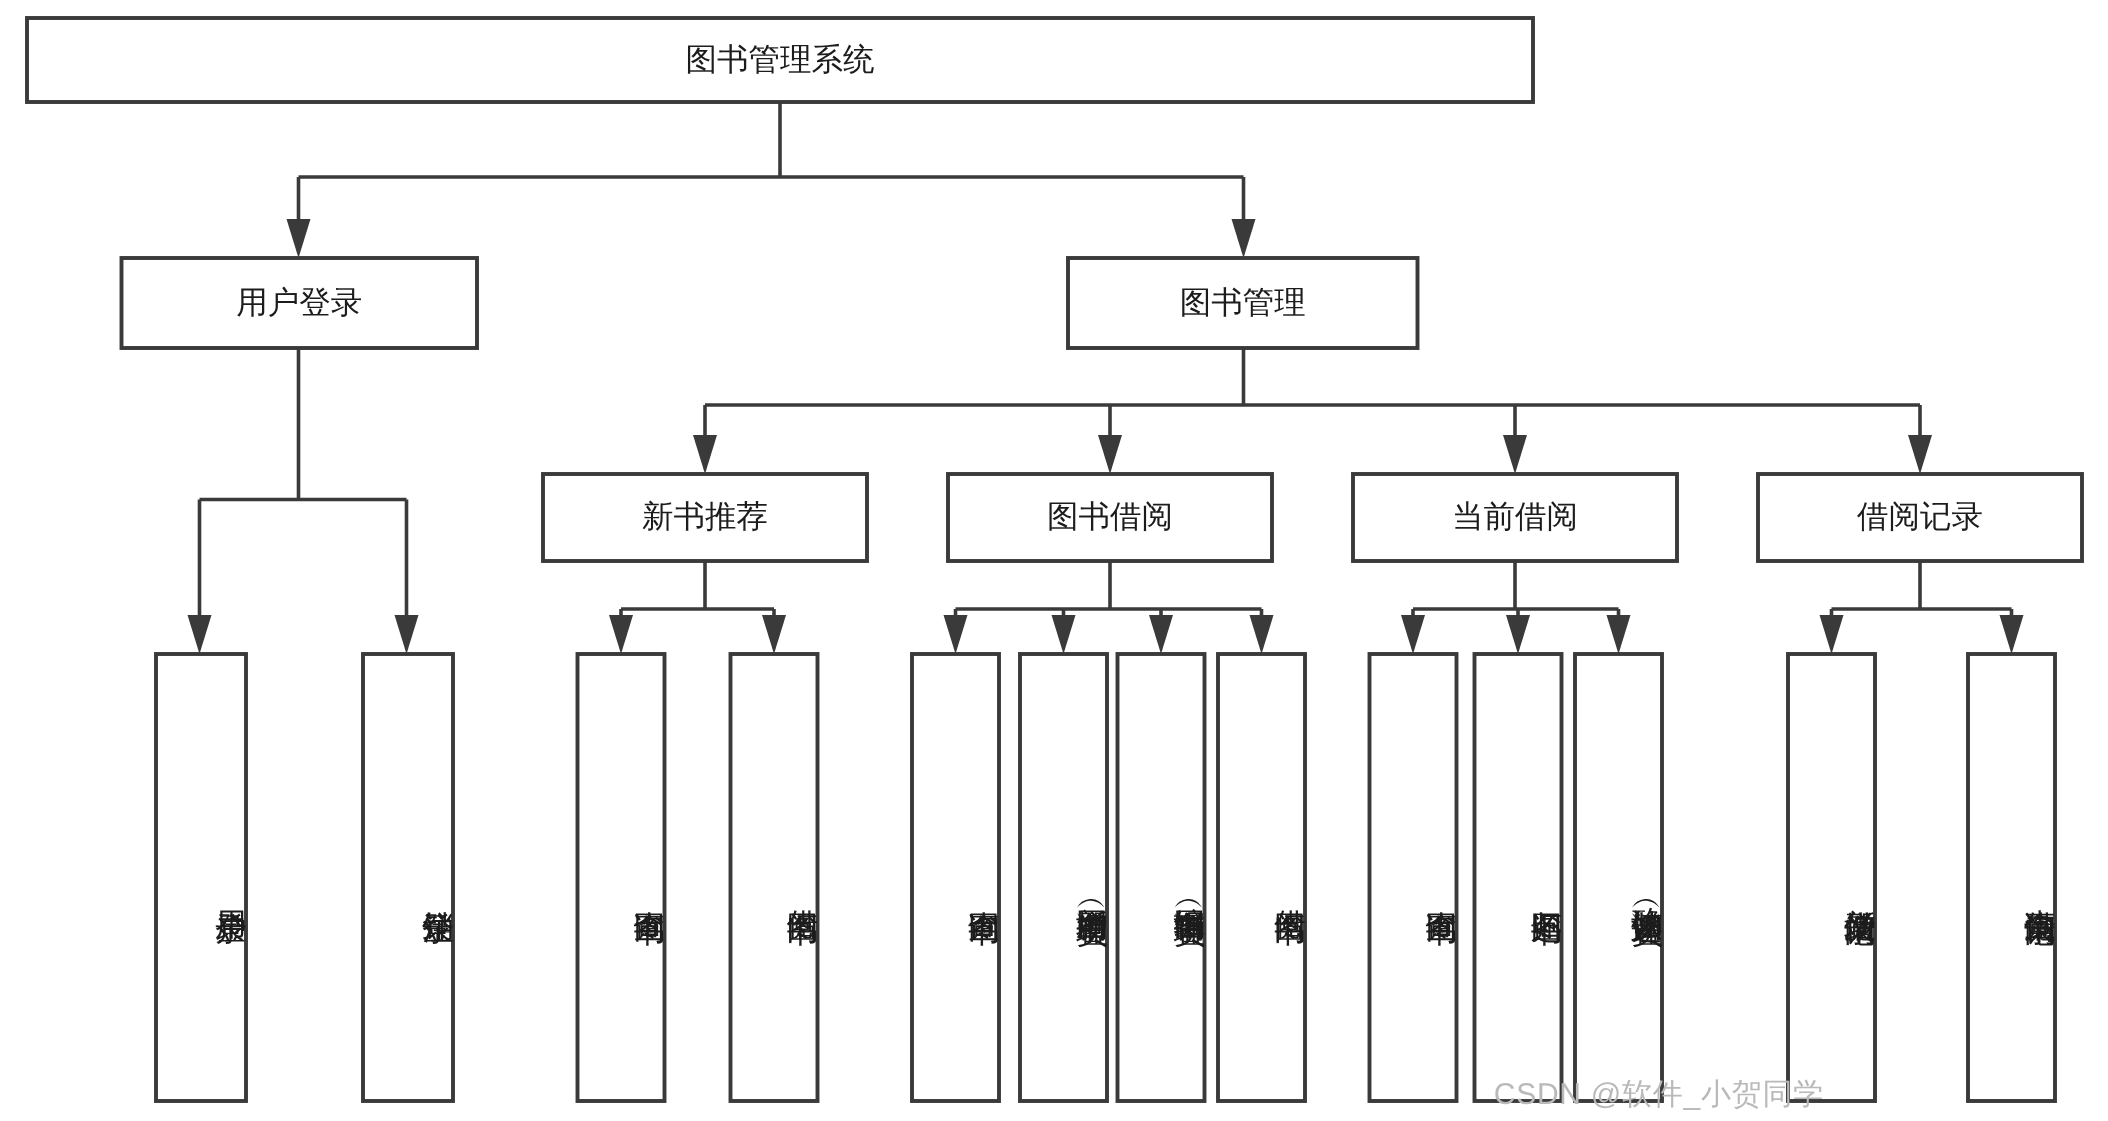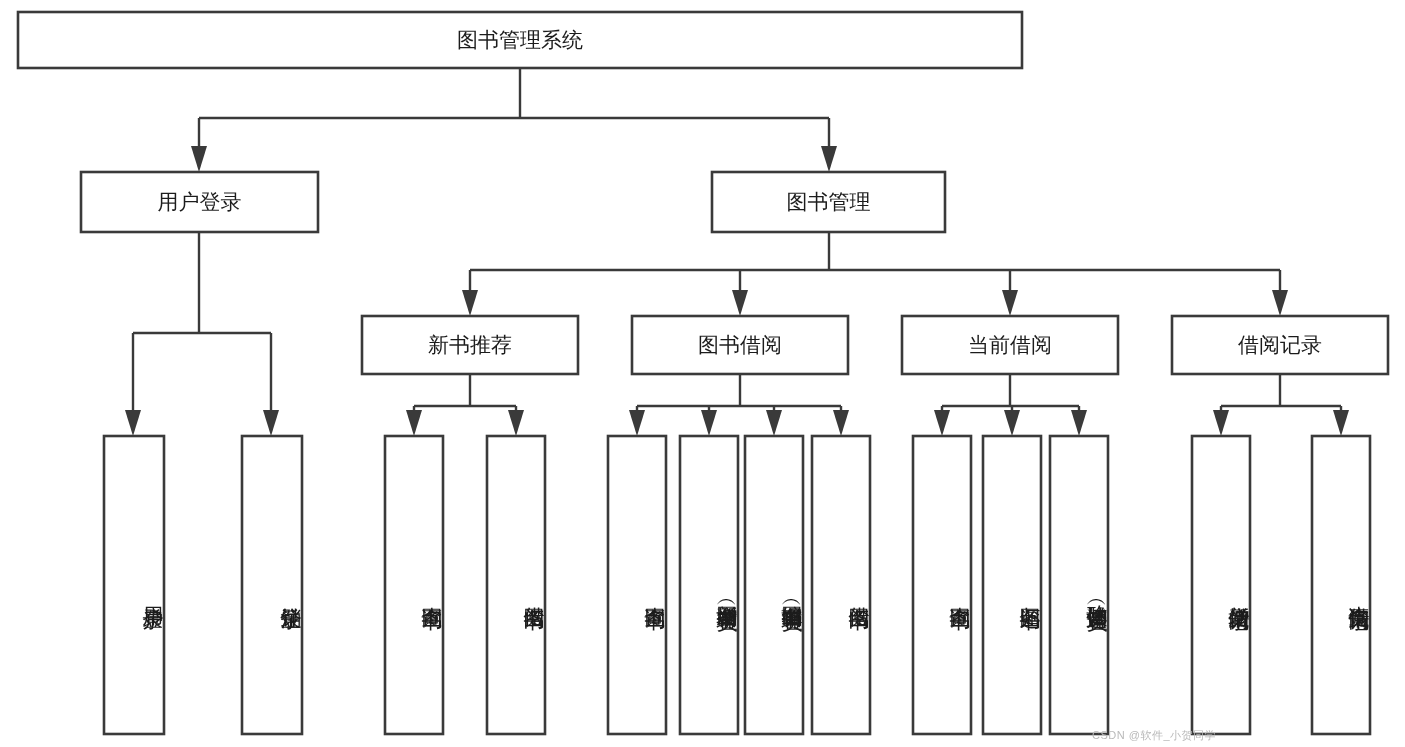--- a/index.html
+++ b/index.html
@@ -64,21 +64,21 @@
     justify-content: center;
     pointer-events: none;
     text-align: center;
     overflow: hidden;
   }
   .watermark {
     position: absolute;
     right: 8px;
     bottom: 4px;
     font-family: "Liberation Sans", "DejaVu Sans", sans-serif;
-    font-size: 11px;
+    font-size: 20px;
     color: #b9b9b9;
     letter-spacing: 0.5px;
     user-select: none;
     white-space: nowrap;
   }
 </style>
 </head>
 <body>
 
 <div id="diagram-root">

